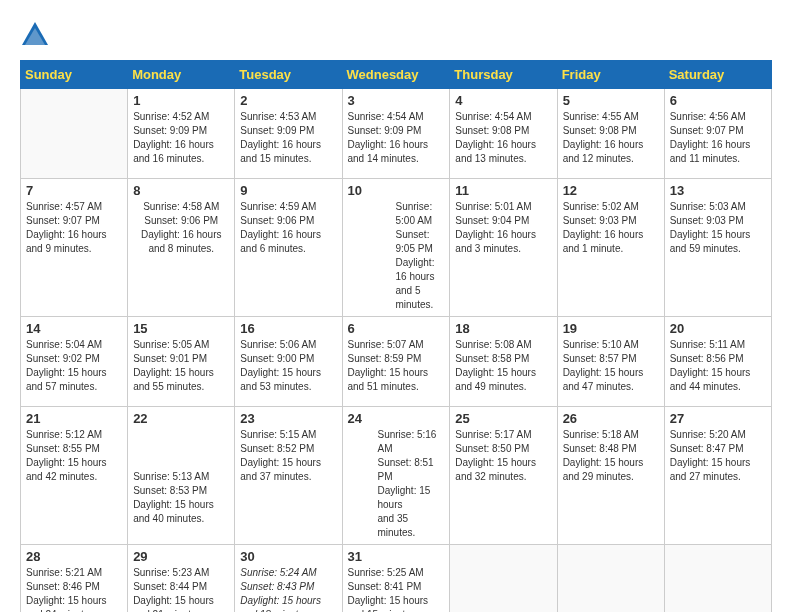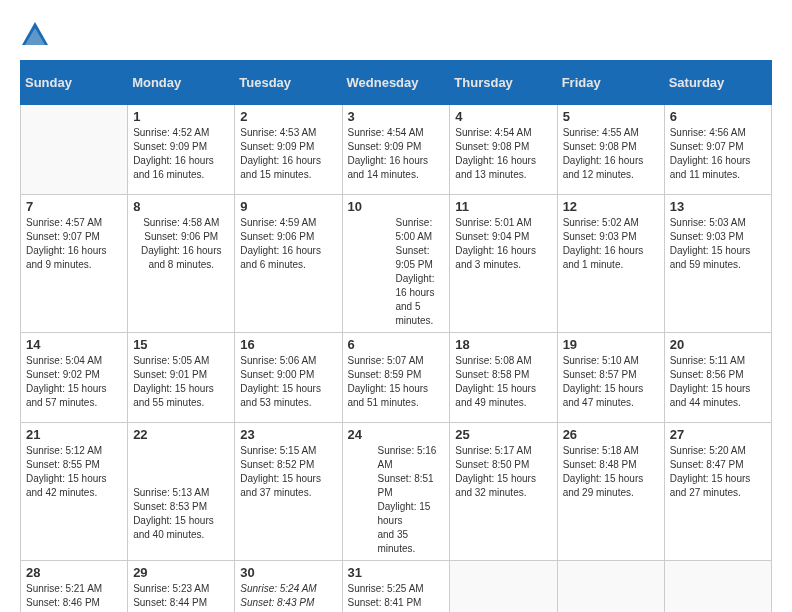--- a/index.html
+++ b/index.html
@@ -52,22 +52,22 @@
       font-size: 14px;
       color: #333;
     }
     .calendar-table {
       width: 100%;
       border-collapse: collapse;
       font-size: 11px;
     }
     .calendar-table th {
       background-color: #1a6bb5;
-      color: #e5e5e5;
-      padding: 14px 4px;
+      color: #fde047;
+      padding: 6px 4px;
       text-align: left;
       font-size: 13px;
       font-weight: bold;
       border: 1px solid #1a6bb5;
     }
     .calendar-table td {
       border: 1px solid #ccc;
       vertical-align: top;
       padding: 4px 5px;
       height: 90px;

